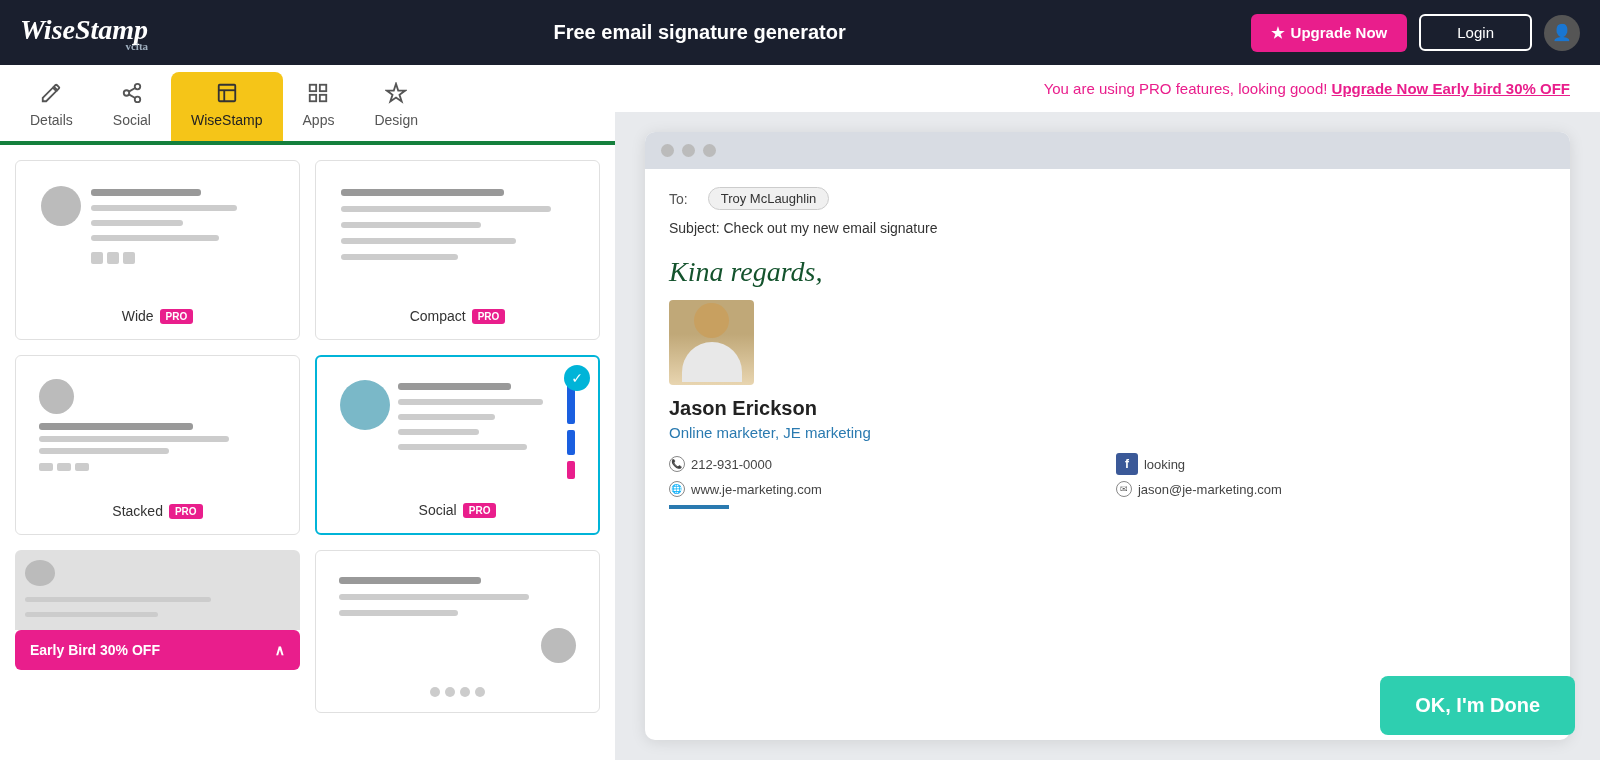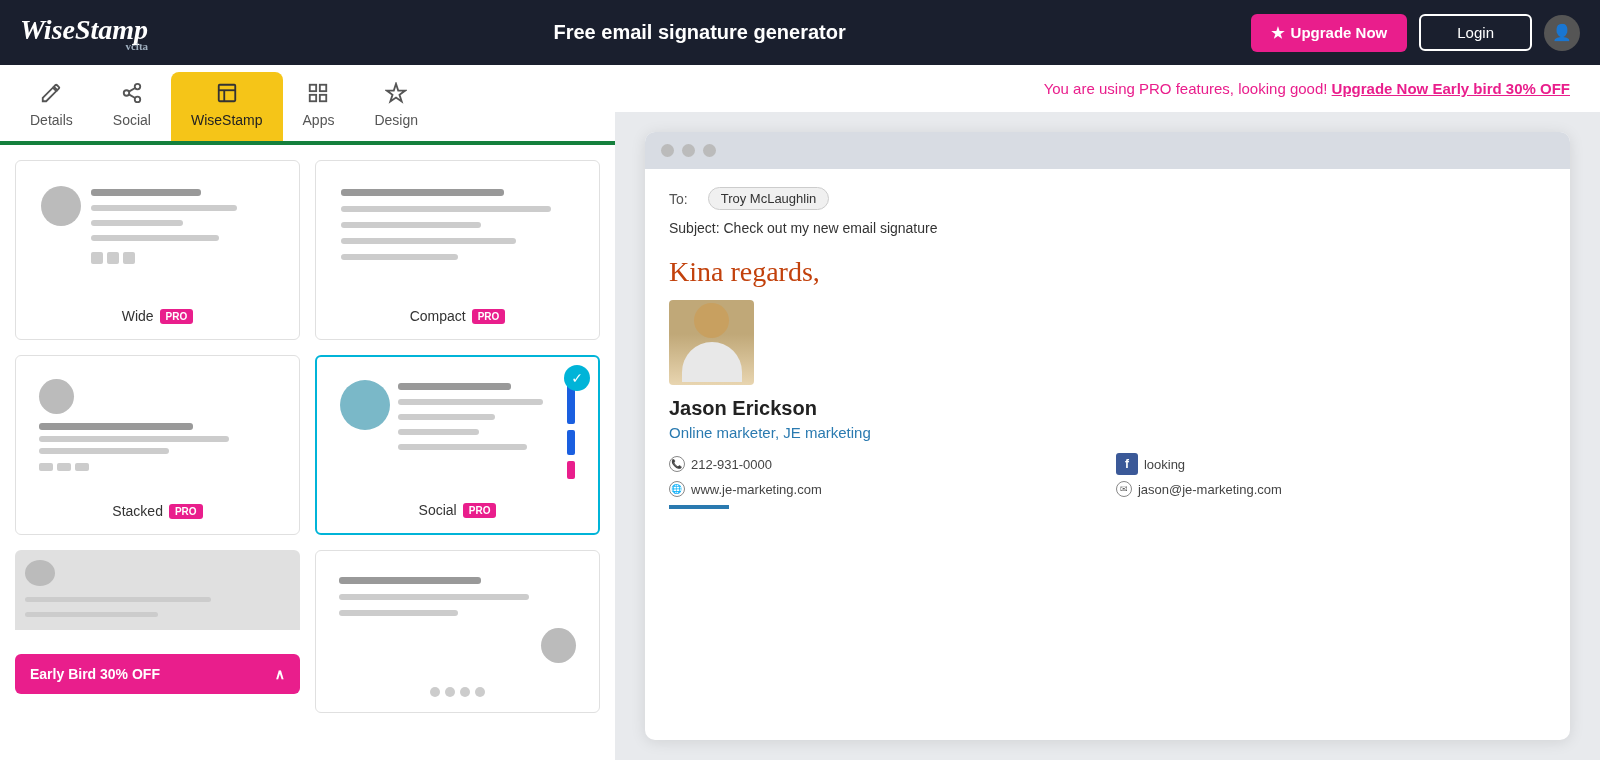--- a/index.html
+++ b/index.html
@@ -268,21 +268,20 @@
     .template-card-bottom-left {
       background: #e91e8c;
       padding: 12px 15px;
       border-radius: 6px;
       display: flex;
       align-items: center;
       justify-content: space-between;
       color: white;
       font-weight: bold;
       font-size: 14px;
-      margin-top: 24px;
     }
 
     
     .right-panel {
       flex: 1;
       background: #e8eaed;
       display: flex;
       flex-direction: column;
     }
 
@@ -353,22 +352,23 @@
     }
     .email-subject-row span {
       color: #333;
     }
     .signature-area {
       padding: 5px 0;
     }
     .handwriting {
       font-family: 'Brush Script MT', cursive;
       font-size: 28px;
-      color: #c2410c;
+      color: #14532d;
       margin-bottom: 12px;
+      font-style: italic;
     }
     .sig-photo {
       width: 85px;
       height: 85px;
       border-radius: 4px;
       background: linear-gradient(135deg, #8ab0c0, #c0a090);
       margin-bottom: 12px;
       overflow: hidden;
       position: relative;
     }
@@ -695,15 +695,16 @@
                   <span>jason@je-marketing.com</span>
                 </div>
               </div>
               <div class="blue-bar"></div>
             </div>
           </div>
         </div>
       </div>
     </div>
 
+    <button class="done-btn">OK, I'm Done</button>
   </div>
 
 </div>
 
 </body></html>

